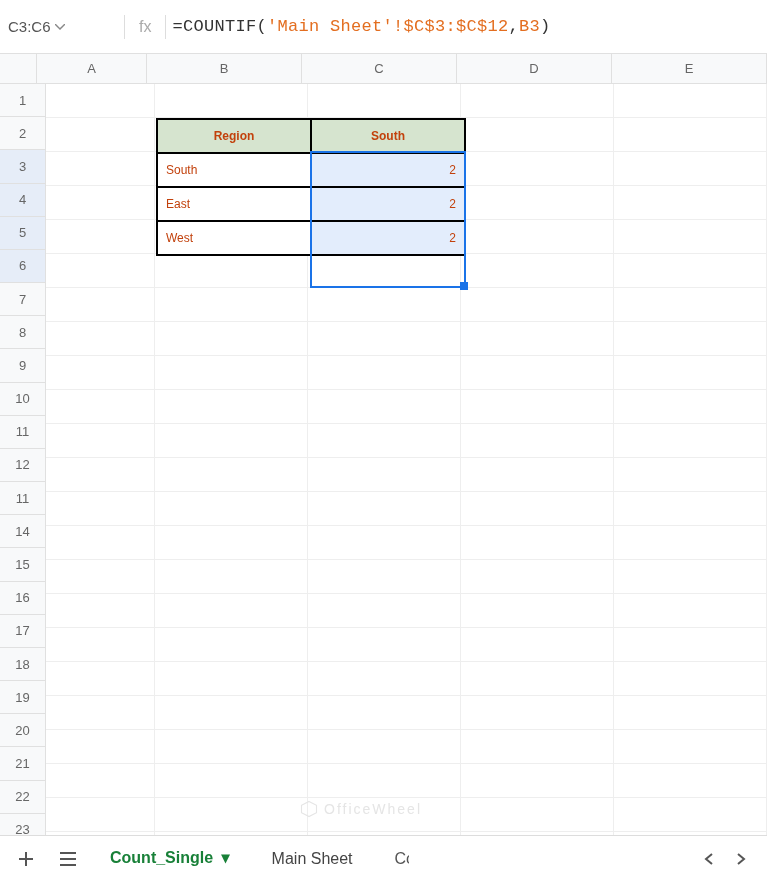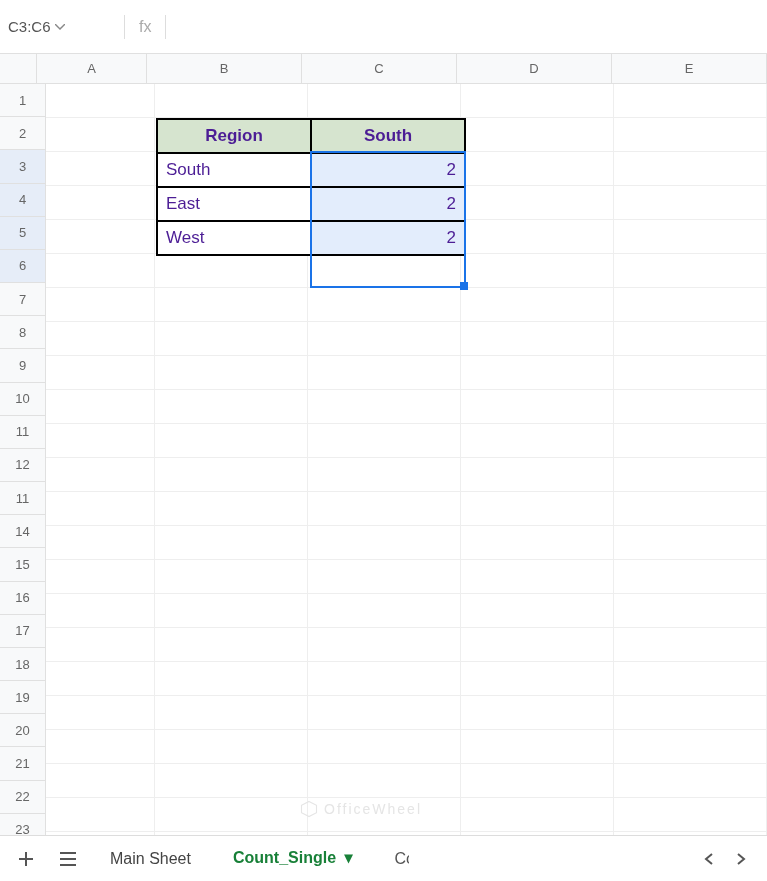--- a/index.html
+++ b/index.html
@@ -123,22 +123,22 @@
   
   .tbl {
     position:absolute;
     left:110px; 
     top:34px; 
     border:1px solid #000;
   }
   .tbl td {
     height:34px;
     padding:0 8px;
-    font-size:17px;
-    color:#4c1d95;
+    font-size:12px;
+    color:#c2410c;
     vertical-align:middle;
   }
   .tbl .hcell {
     background:#d6e4cf;
     font-weight:bold;
     text-align:center;
     border:1px solid #000;
     width:154px;
   }
   .tbl .dcell {
@@ -225,20 +225,23 @@
 <div class="formula-bar">
   <div class="name-box">
     <span class="name-box-text">C3:C6</span>
     <svg width="10" height="6" viewBox="0 0 10 6">
         <path d="M0 0 L5 5 L10 0" fill="none" stroke="#888" stroke-width="1.4"></path>
       </svg>
   </div>
   <div class="divider-v"></div>
   <div class="fx-label">fx</div>
   <div class="divider-v"></div>
+  <div class="formula-text">
+    <span class="eq">=</span><span class="fn">COUNTIF</span><span class="paren">(</span><span class="ref1">'Main Sheet'!$C$3:$C$12</span><span>,</span><span class="ref2">B3</span><span class="paren">)</span>
+  </div>
 </div>
 
 <div class="sheet-wrap">
   <div style="display:flex; flex-direction:column; width:100%;">
     <div class="top-row">
       <div class="corner"></div>
       <div class="col-headers">
         <div class="col-head cA">A</div>
         <div class="col-head cB">B</div>
         <div class="col-head cC">C</div>
@@ -477,25 +480,25 @@
   <div class="bb-icon">
     <svg width="20" height="20" viewBox="0 0 20 20">
         <path d="M10 3v14M3 10h14" stroke="#555" stroke-width="2" fill="none"></path>
       </svg>
   </div>
   <div class="bb-icon">
     <svg width="20" height="16" viewBox="0 0 20 16">
         <path d="M2 2h16M2 8h16M2 14h16" stroke="#555" stroke-width="2"></path>
       </svg>
   </div>
-  <div class="sheet-tab">Main Sheet</div>
   <div class="sheet-tab active">
     <span>Count_Single</span>
     <span class="dd">▾</span>
   </div>
+  <div class="sheet-tab">Main Sheet</div>
   <div class="sheet-tab partial">Co</div>
   <div class="nav-group">
     <div class="bb-icon">
       <svg width="10" height="12" viewBox="0 0 10 12">
           <path d="M8 1 L2 6 L8 11" fill="none" stroke="#555" stroke-width="2"></path>
         </svg>
     </div>
     <div class="bb-icon">
       <svg width="10" height="12" viewBox="0 0 10 12">
           <path d="M2 1 L8 6 L2 11" fill="none" stroke="#555" stroke-width="2"></path>

